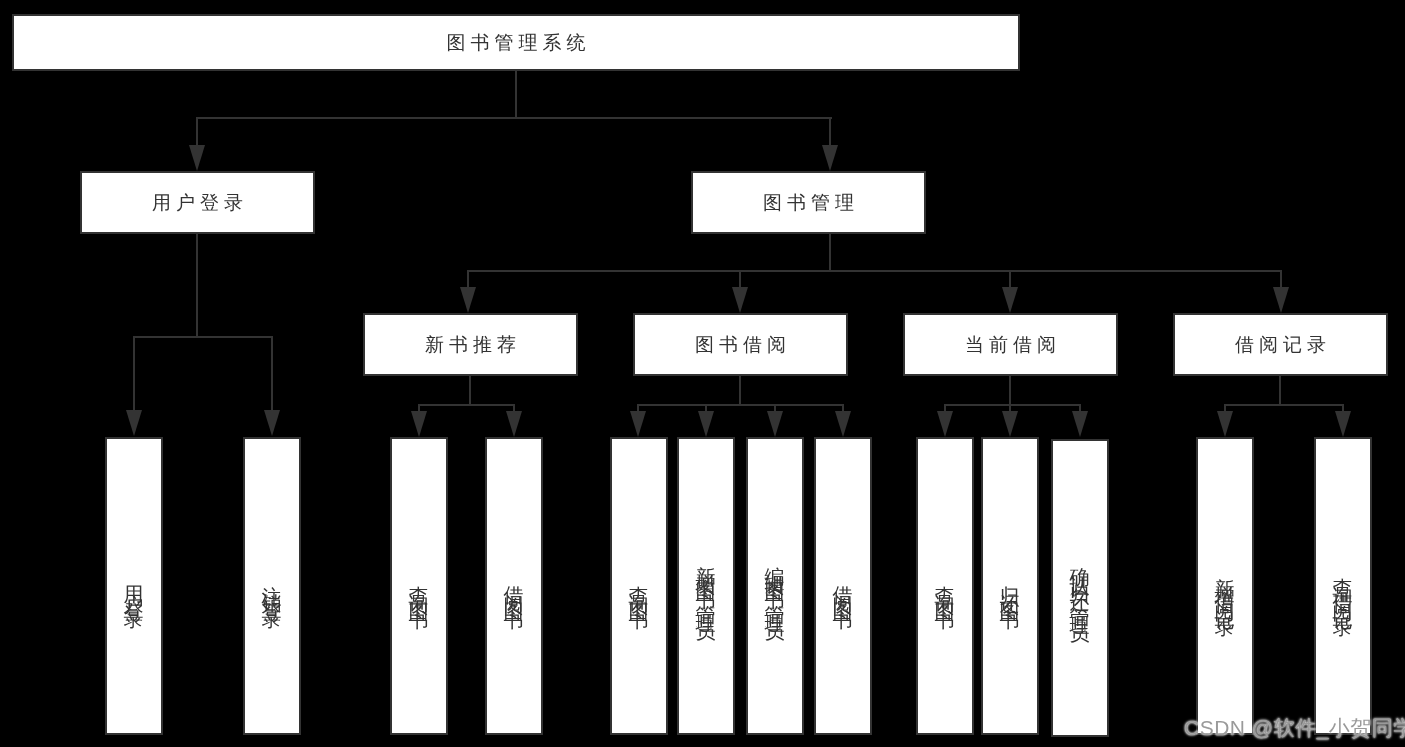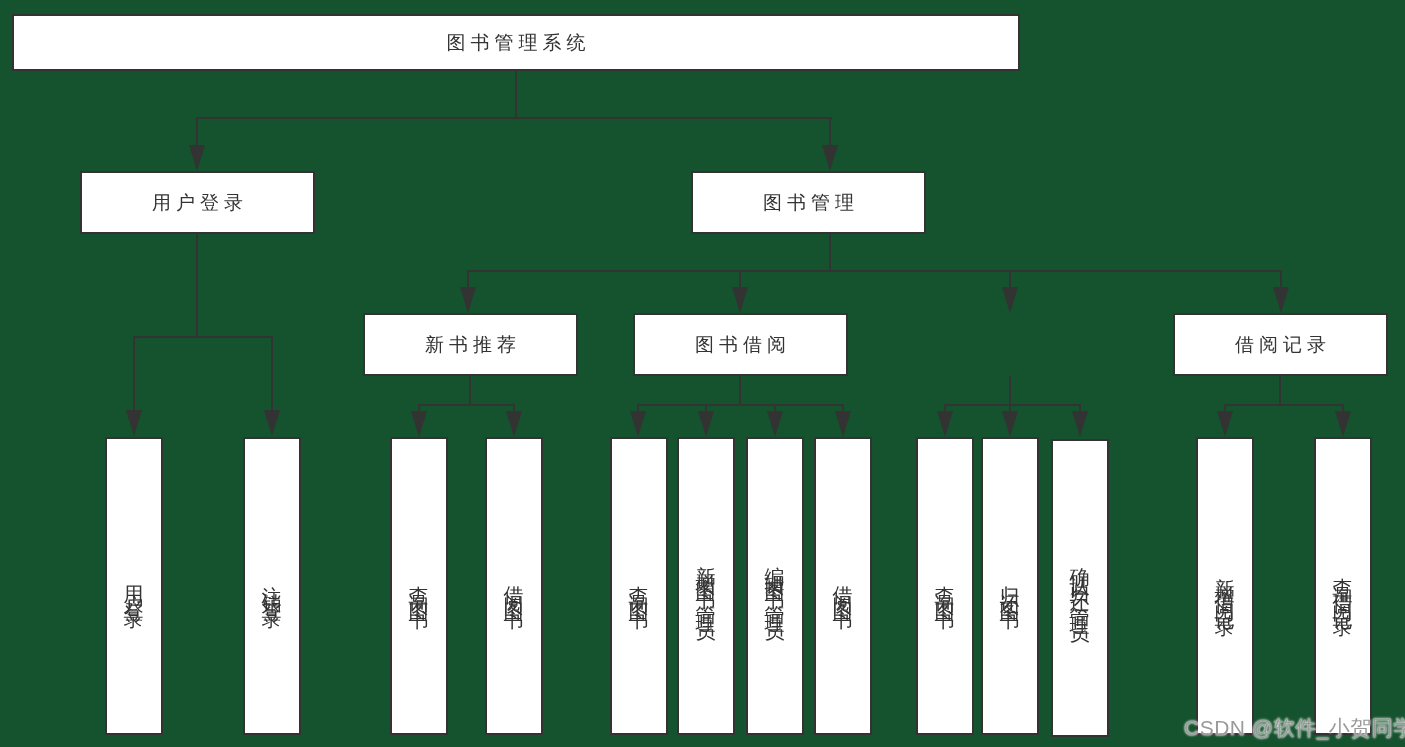--- a/index.html
+++ b/index.html
@@ -1,20 +1,20 @@
 <!DOCTYPE html>
 <html><head>
 <meta charset="utf-8">
 <style>
   html, body { margin: 0; padding: 0; background: #ffffff; }
   #canvas {
     position: relative;
     width: 1405px;
     height: 747px;
-    background: #14532d;
+    background: #000000;
     font-family: "Liberation Sans", sans-serif;
     overflow: hidden;
   }
   .node {
     position: absolute;
     box-sizing: border-box;
     border: 2px solid #333333;
     background: #ffffff;
     color: #333333;
     display: flex;
@@ -63,20 +63,21 @@
   <div class="node hnode" style="left:12px; top:14px; width:1008px; height:57px;">图书管理系统</div>
 
   <div class="node hnode" style="left:80px; top:171px; width:235px; height:63px;">用户登录</div>
 
   <div class="node hnode" style="left:691px; top:171px; width:235px; height:63px;">图书管理</div>
 
   <div class="node hnode" style="left:633px; top:313px; width:215px; height:63px;">图书借阅</div>
 
   <div class="node hnode" style="left:363px; top:313px; width:215px; height:63px;">新书推荐</div>
 
+  <div class="node hnode" style="left:903px; top:313px; width:215px; height:63px;">当前借阅</div>
 
   <div class="node hnode" style="left:1173px; top:313px; width:215px; height:63px;">借阅记录</div>
 
   <div class="node vnode" style="left:105px; top:437px; width:58px; height:298px;">用户登录</div>
   <div class="node vnode" style="left:243px; top:437px; width:58px; height:298px;">注销登录</div>
 
   <div class="node vnode" style="left:390px; top:437px; width:58px; height:298px;">查询图书</div>
   <div class="node vnode" style="left:485px; top:437px; width:58px; height:298px;">借阅图书</div>
 
   <div class="node vnode" style="left:610px; top:437px; width:58px; height:298px;">查询图书</div>

